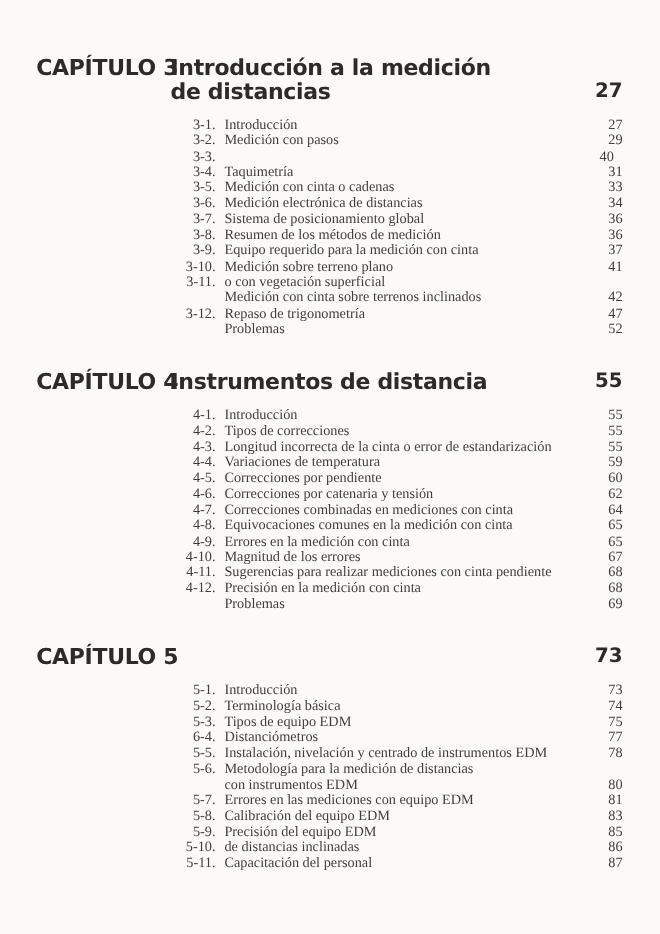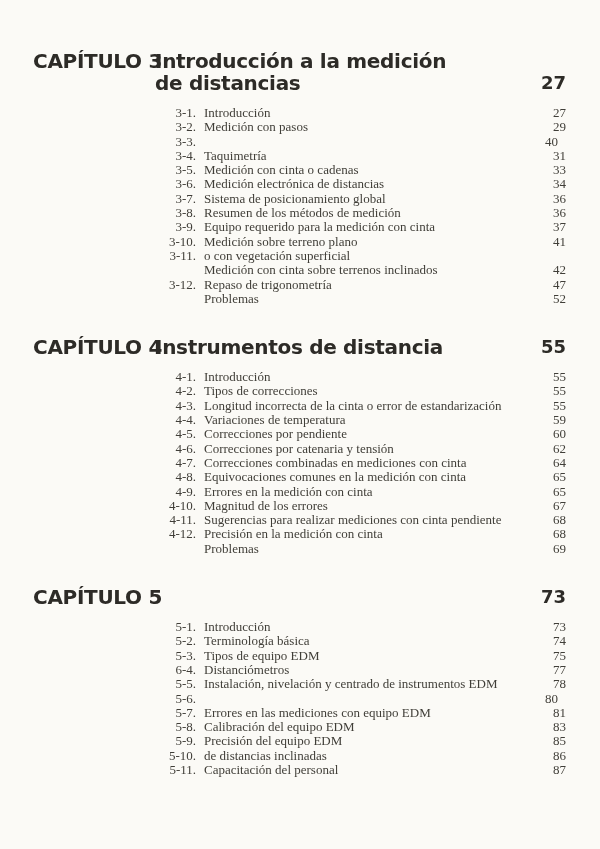--- a/index.html
+++ b/index.html
@@ -314,20 +314,24 @@
           </div>
           <div class="entry">
             <div class="entry-num">5-5.</div>
             <div class="entry-title">
               <div class="entry-line">Instalación, nivelación y centrado de instrumentos EDM</div>
             </div>
             <div class="entry-page">78</div>
           </div>
           <div class="entry">
             <div class="entry-num">5-6.</div>
+            <div class="entry-title">
+              <div class="entry-line">Metodología para la medición de distancias</div>
+              <div class="entry-line">con instrumentos EDM</div>
+            </div>
             <div class="entry-page">80</div>
           </div>
           <div class="entry">
             <div class="entry-num">5-7.</div>
             <div class="entry-title">
               <div class="entry-line">Errores en las mediciones con equipo EDM</div>
             </div>
             <div class="entry-page">81</div>
           </div>
           <div class="entry">

